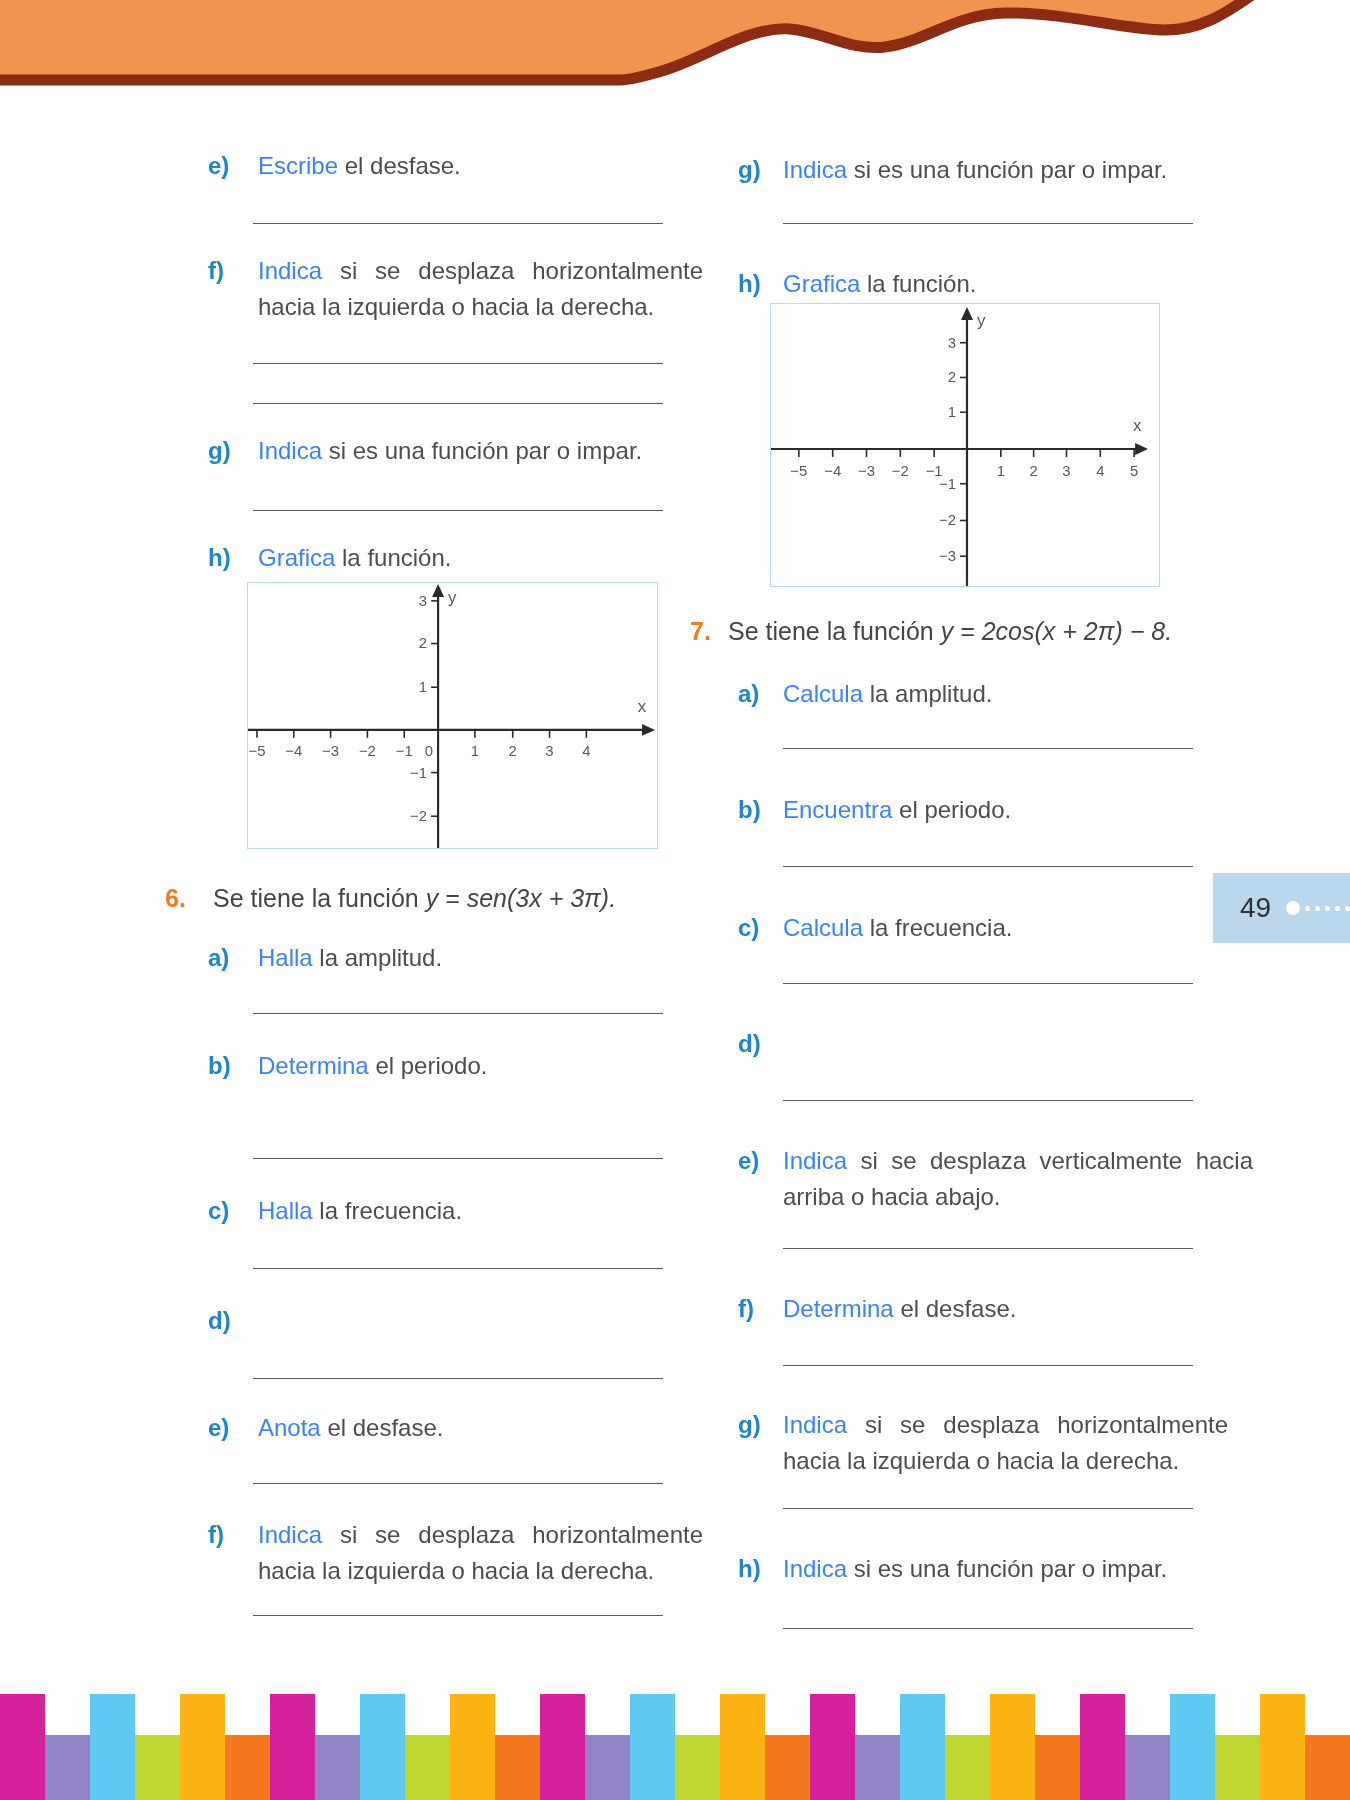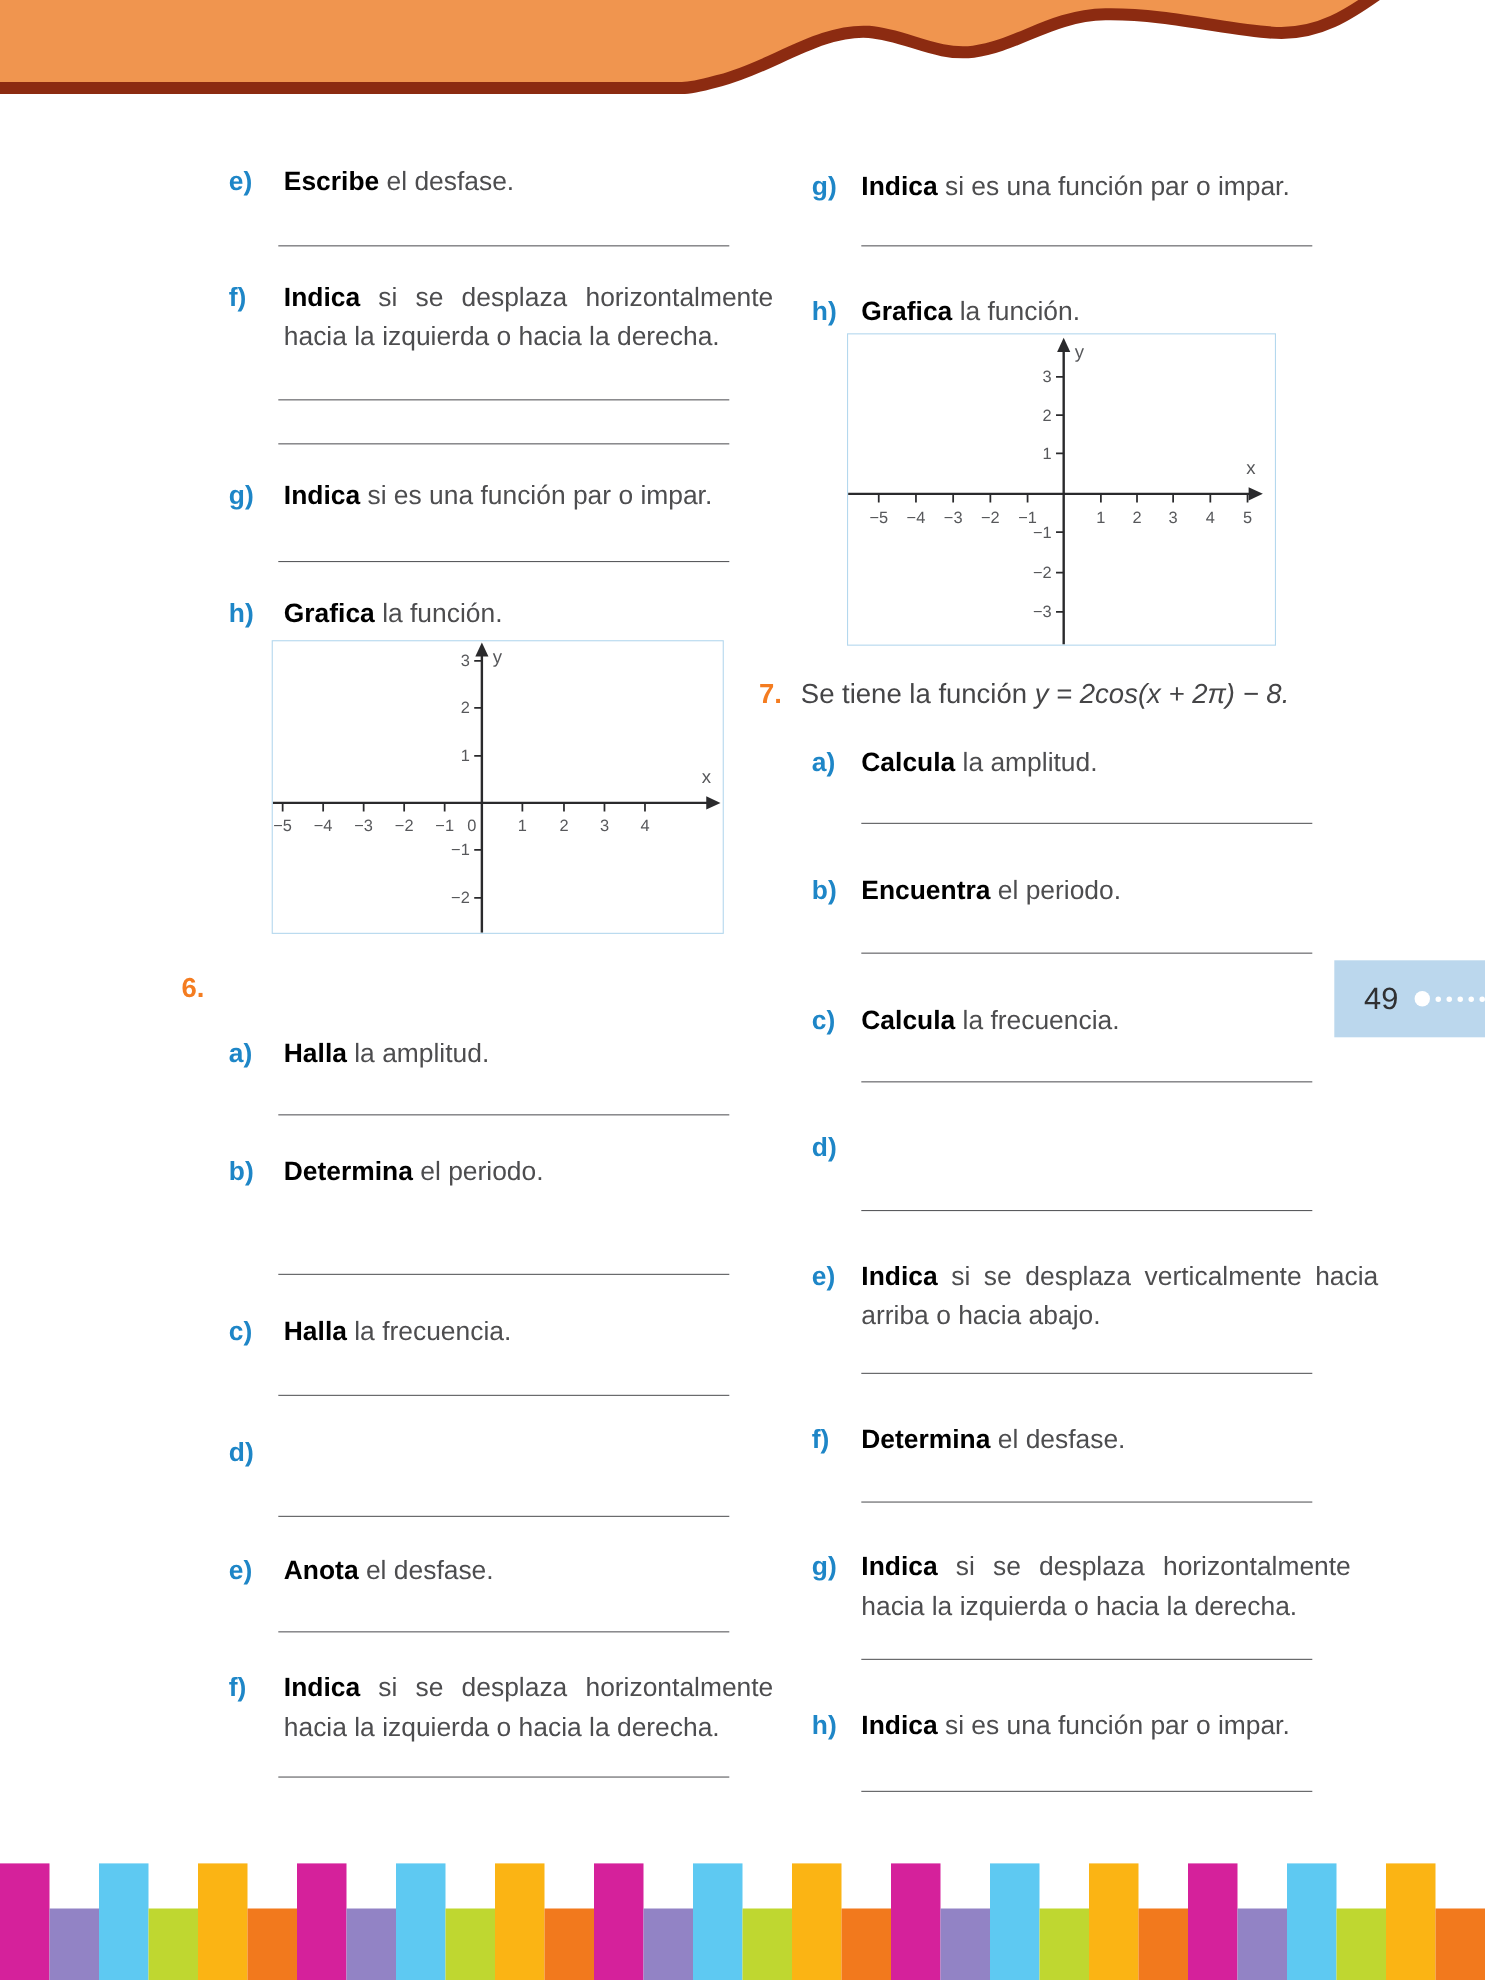--- a/index.html
+++ b/index.html
@@ -3,21 +3,21 @@
 <meta charset="utf-8">
 <style>
   html,body{margin:0;padding:0}
   body{width:1350px;height:1800px;position:relative;background:#fff;overflow:hidden;
        font-family:"Liberation Sans",sans-serif;}
   .abs{position:absolute}
   .item{position:absolute;display:flex;font-size:24px;line-height:36px;color:#4D4D4F}
   .item .letter{flex:none;font-weight:700;color:#1E86C7}
   .lcol .letter{width:50px}
   .rcol .letter{width:45px}
-  .itxt b{color:#000000;font-weight:700}
+  .itxt b{color:#3b82f6;font-weight:400}
   .just{text-align:justify}
   .exrow{position:absolute;display:flex;font-size:25px;line-height:36px;color:#454547}
   .exrow .exnum{flex:none;font-weight:700;color:#F47C20}
   .lcol.exrow .exnum{width:48px}
   .rcol.exrow .exnum{width:38px}
   .math{font-style:italic}
   .ansline{position:absolute;width:410px;height:0;border-top:1.6px solid #5A5B5E}
   .gbox{position:absolute;border:1.5px solid #B4D8EE;background:#fff;box-sizing:border-box}
   .gbox svg{display:block;width:100%;height:100%}
   .axis{stroke:#2A2A2C;stroke-width:2.2;fill:none}
@@ -107,20 +107,21 @@
     <text class="tlab" x="180" y="110" text-anchor="end">1</text>
     <text class="tlab" x="180" y="196" text-anchor="end">−1</text>
     <text class="tlab" x="180" y="240" text-anchor="end">−2</text>
     <text class="alab" x="201" y="20">y</text>
     <text class="alab" x="396" y="130" text-anchor="middle">x</text>
   </svg>
 </div>
 
 <div class="exrow lcol" style="left:165px;top:880px">
   <span class="exnum">6.</span>
+  <div style="white-space:nowrap"><span>Se tiene la función </span><span class="math">y = sen(3x + 3π).</span></div>
 </div>
 
 <div class="item lcol" style="left:208px;top:940px">
   <span class="letter">a)</span>
   <div class="itxt"><b>Halla</b><span> la amplitud.</span></div>
 </div>
 <div class="ansline" style="left:253px;top:1013px"></div>
 
 <div class="item lcol" style="left:208px;top:1048px">
   <span class="letter">b)</span>

